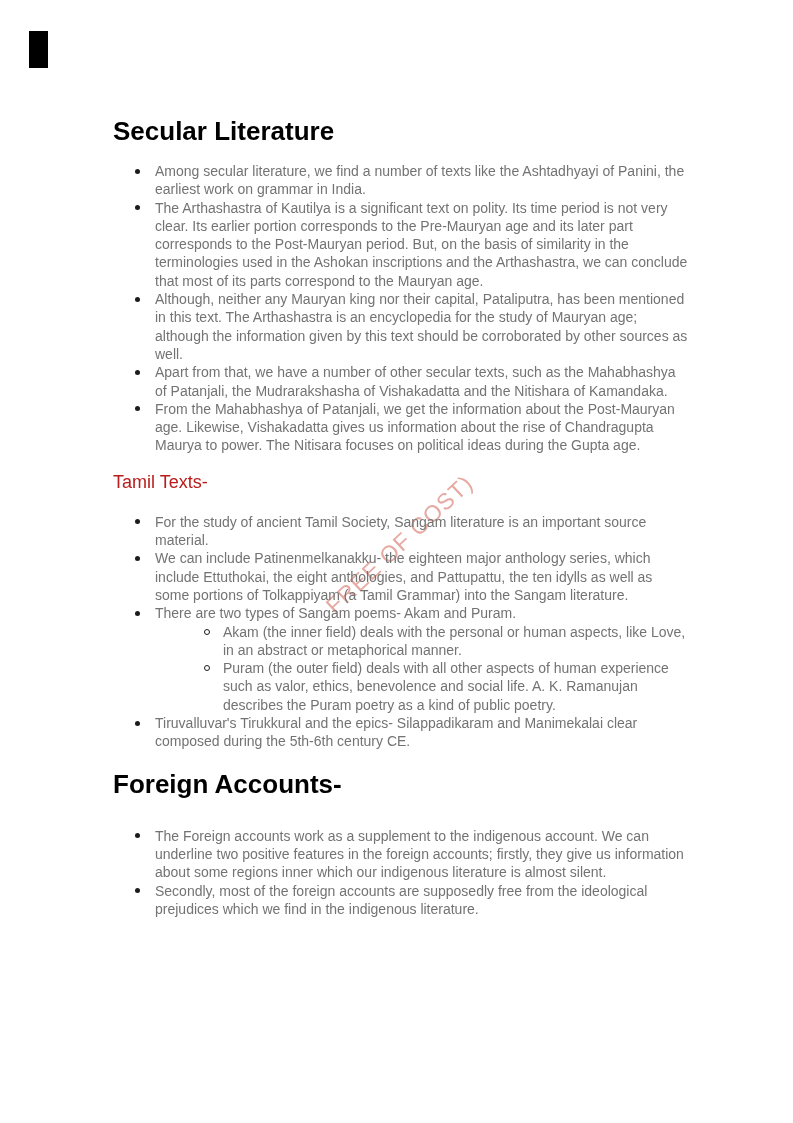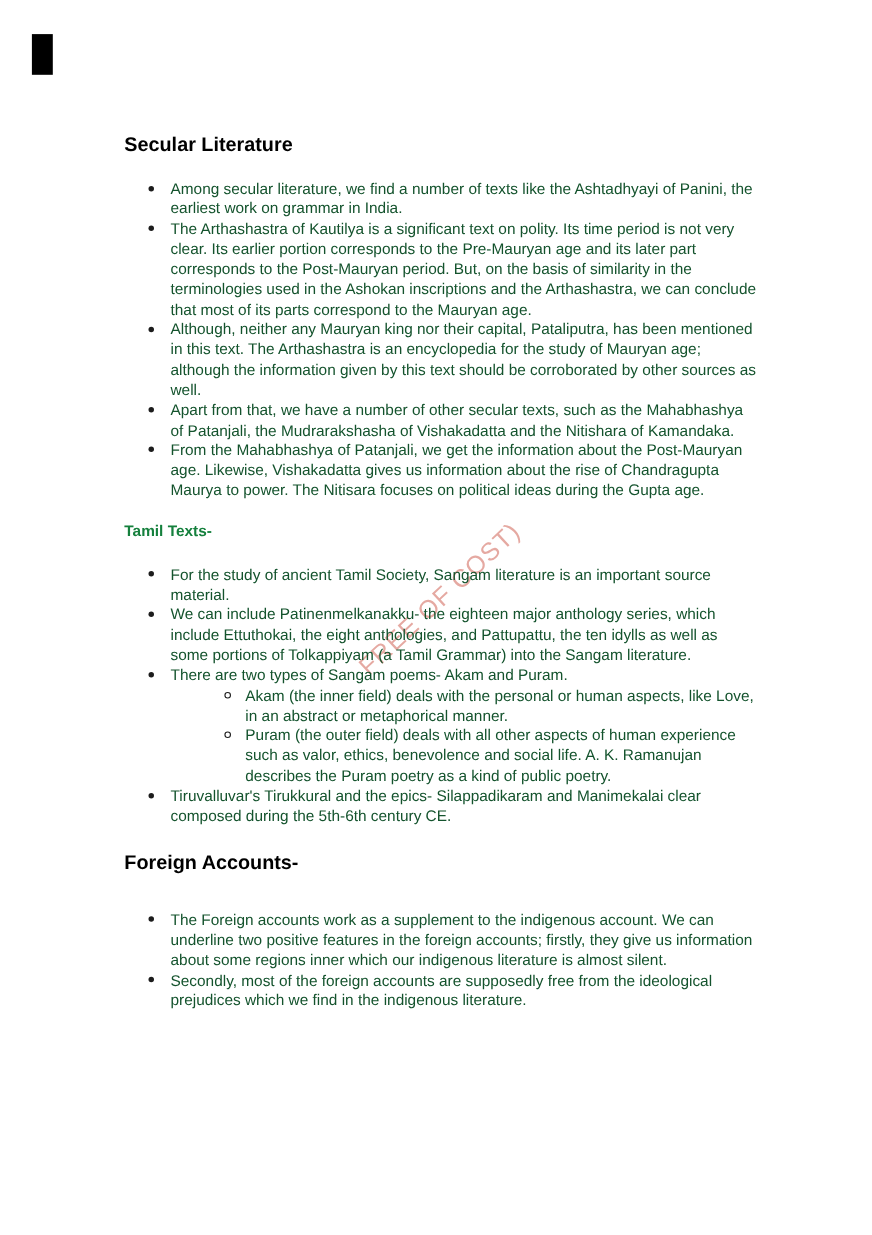--- a/index.html
+++ b/index.html
@@ -31,43 +31,43 @@
     letter-spacing: 1px;
     white-space: nowrap;
     transform: rotate(-43deg);
     transform-origin: 0 50%;
     color: #dd8d83;
     opacity: 0.75;
     pointer-events: none;
   }
   h1.doc-h1 {
     margin: 0 0 18px 0;
-    font-size: 18px;
+    font-size: 26px;
     line-height: 26px;
     font-weight: 700;
     color: #000000;
   }
   h1.doc-h1.second { margin-top: 20px; margin-bottom: 30px; }
   h2.doc-h2 {
     margin: 18px 0 22px 0;
-    font-size: 14px;
+    font-size: 18px;
     line-height: 18px;
-    font-weight: 700;
-    color: #15803d;
+    font-weight: 400;
+    color: #b91c1c;
   }
   ul.list {
     list-style: none;
     margin: 0; padding: 0;
   }
   ul.list li.li {
     position: relative;
     padding-left: 42px;
     font-size: 14px;
     line-height: 18.3px;
-    color: #14532d;
+    color: #737373;
   }
   ul.list li.li::before {
     content: "";
     position: absolute;
     left: 22px; top: 6.5px;
     width: 5px; height: 5px;
     border-radius: 50%;
     background: #1c1c1c;
   }
   

